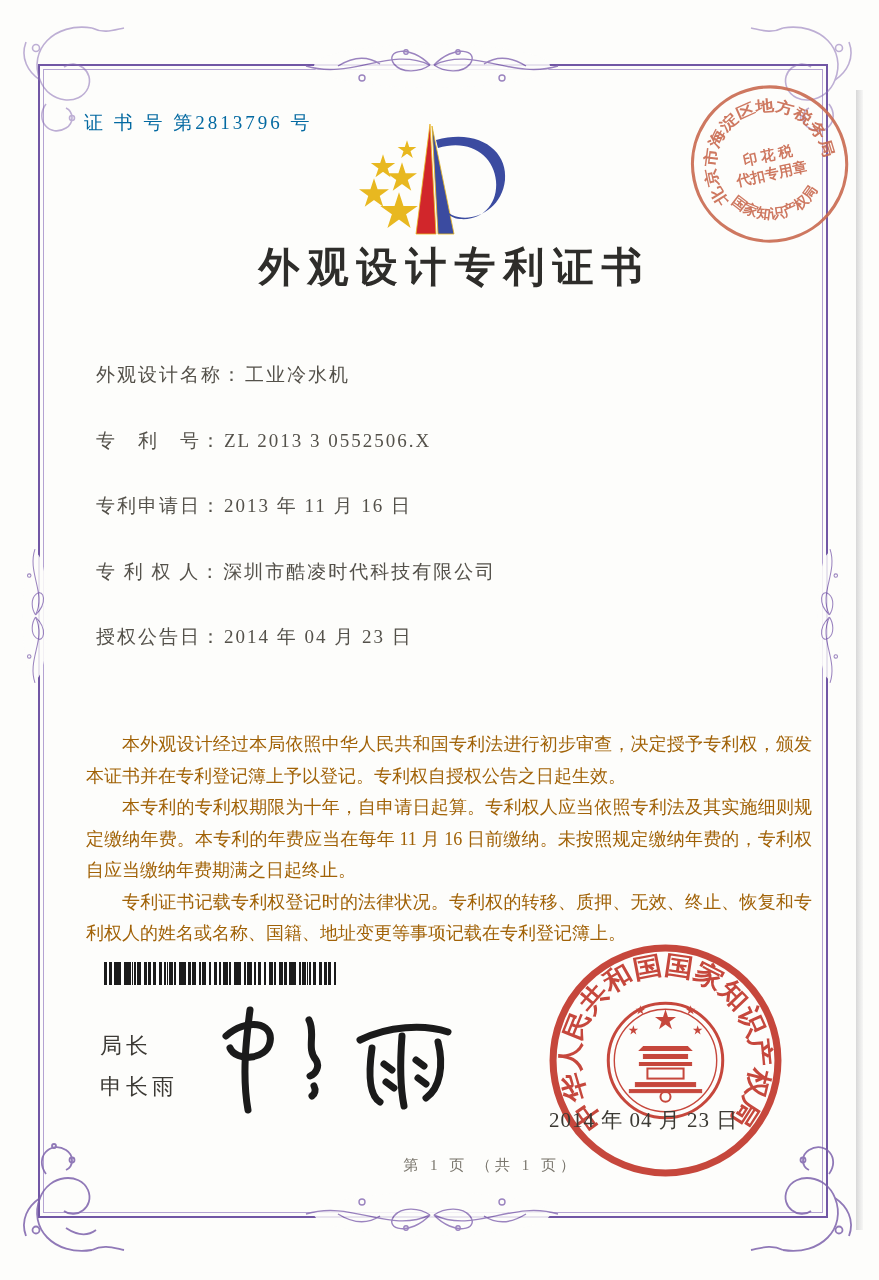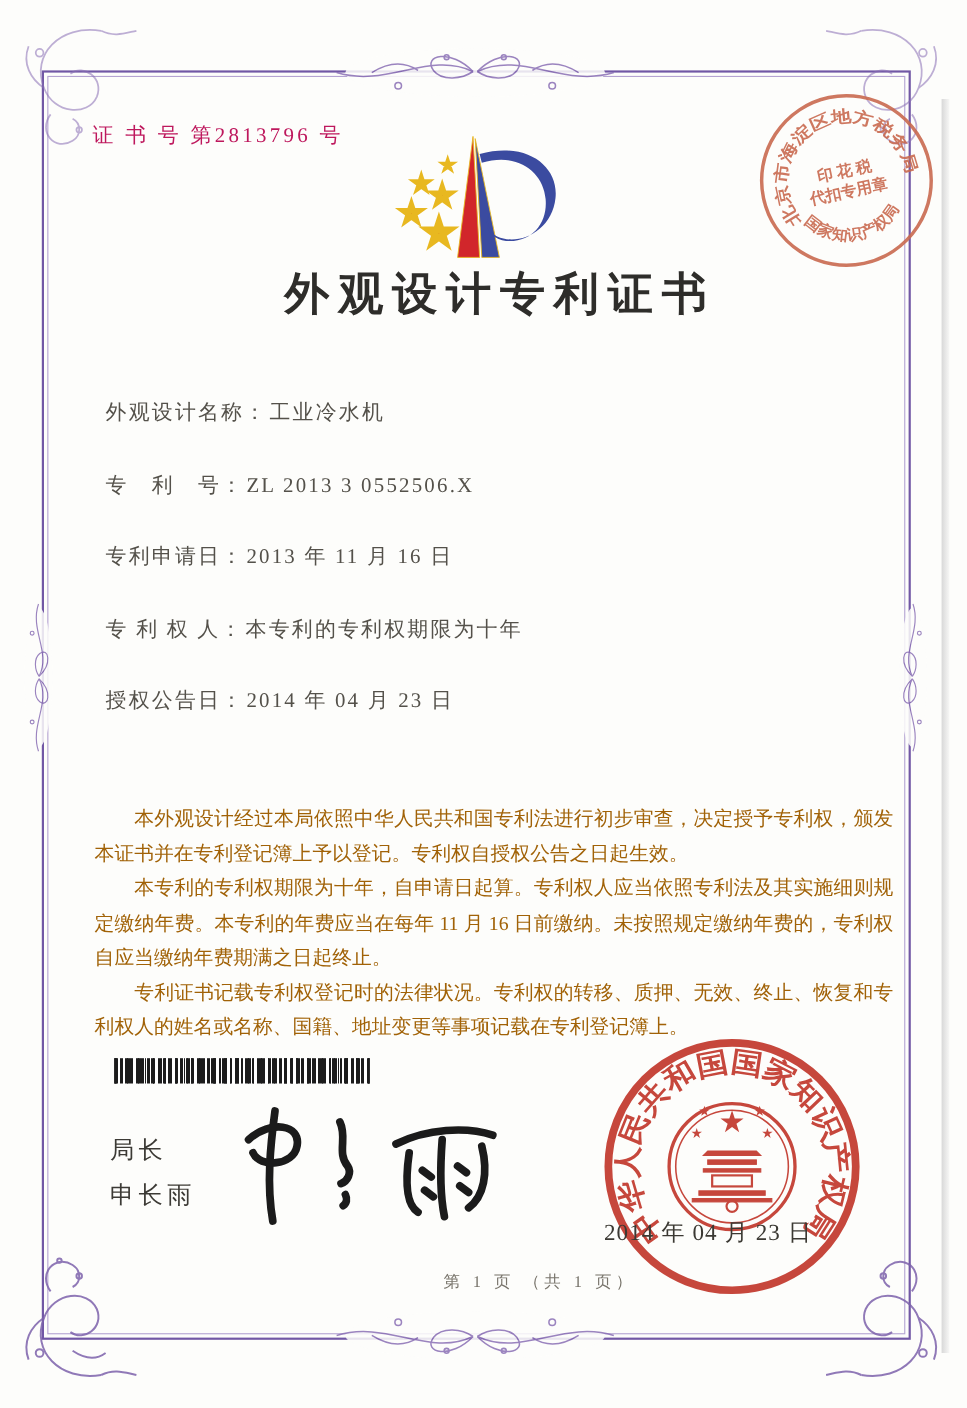--- a/index.html
+++ b/index.html
@@ -9,21 +9,21 @@
   }
   .scan-edge{position:absolute;left:856px;top:90px;width:7px;height:1140px;
     background:linear-gradient(90deg,rgba(120,120,125,.28),rgba(200,200,205,.12));}
   
   .frame{position:absolute;left:38px;top:64px;width:790px;height:1154px;
     border:2px solid #7157a5;box-sizing:border-box;}
   .frame::after{content:"";position:absolute;inset:3px;border:1px solid #9b84c4;opacity:.75;}
   .orn{position:absolute;pointer-events:none;opacity:.85;}
   .orn svg{display:block;}
   
-  .cert-no{position:absolute;left:84px;top:110px;font-size:19px;letter-spacing:3px;color:#be185d;}
+  .cert-no{position:absolute;left:84px;top:110px;font-size:19px;letter-spacing:3px;color:#0369a1;}
   .logo{position:absolute;left:352px;top:118px;}
   .title{position:absolute;left:15px;top:240px;width:879px;text-align:center;
     font-size:41px;font-weight:700;letter-spacing:8px;color:#2e2d2a;}
   
   .fields{position:absolute;left:96px;top:362px;width:640px;}
   .field{height:65.5px;font-size:19px;letter-spacing:2px;color:#54514a;white-space:nowrap;}
   .field .lab{margin-right:2px;}
   
   .body-text{position:absolute;left:86px;top:729px;width:726px;font-size:18px;
     line-height:31.5px;color:#a16207;text-align:justify;}
@@ -201,21 +201,21 @@
       </text>
       <text x="85" y="81" text-anchor="middle" font-size="14.5" fill="#c96a50" font-weight="bold">印 花 税</text>
       <text x="85" y="100" text-anchor="middle" font-size="14.5" fill="#c96a50" font-weight="bold">代扣专用章</text>
     </svg>
   </div>
 
   <div class="fields">
     <div class="field"><span class="lab">外观设计名称：</span><span>工业冷水机</span></div>
     <div class="field"><span class="lab">专　利　号：</span><span>ZL 2013 3 0552506.X</span></div>
     <div class="field"><span class="lab">专利申请日：</span><span>2013 年 11 月 16 日</span></div>
-    <div class="field"><span class="lab">专 利 权 人：</span><span>本专利的专利权期限为十年</span></div>
+    <div class="field"><span class="lab">专 利 权 人：</span><span>深圳市酷凌时代科技有限公司</span></div>
     <div class="field"><span class="lab">授权公告日：</span><span>2014 年 04 月 23 日</span></div>
   </div>
 
   <div class="body-text">
     <p>本外观设计经过本局依照中华人民共和国专利法进行初步审查，决定授予专利权，颁发本证书并在专利登记簿上予以登记。专利权自授权公告之日起生效。</p>
     <p>本专利的专利权期限为十年，自申请日起算。专利权人应当依照专利法及其实施细则规定缴纳年费。本专利的年费应当在每年 11 月 16 日前缴纳。未按照规定缴纳年费的，专利权自应当缴纳年费期满之日起终止。</p>
     <p>专利证书记载专利权登记时的法律状况。专利权的转移、质押、无效、终止、恢复和专利权人的姓名或名称、国籍、地址变更等事项记载在专利登记簿上。</p>
   </div>
 
   <div class="barcode"></div>

